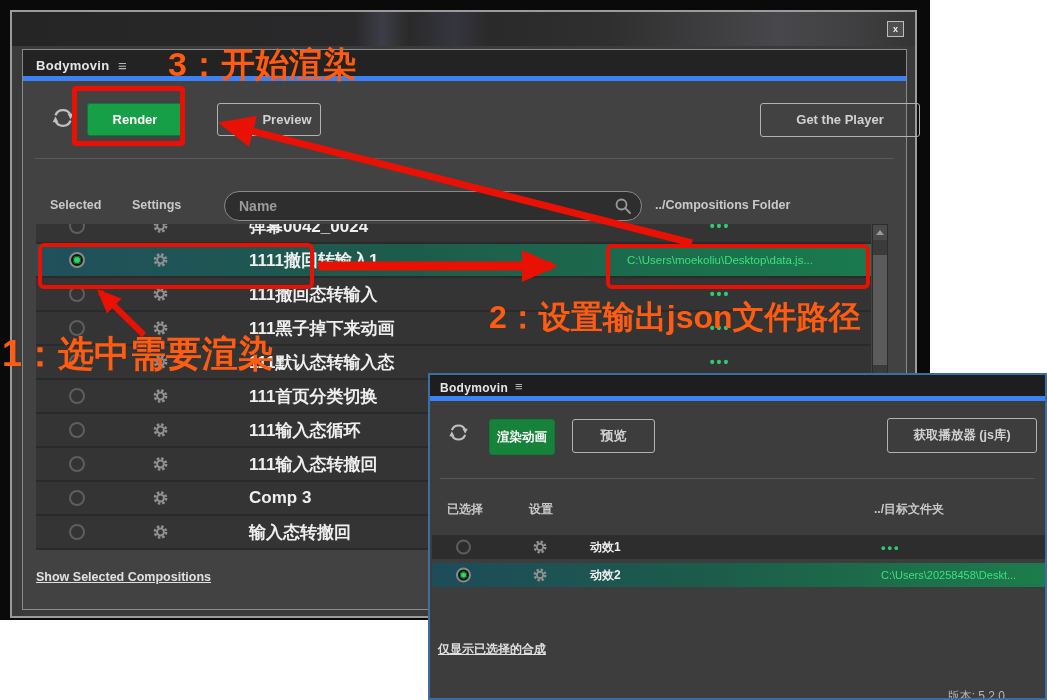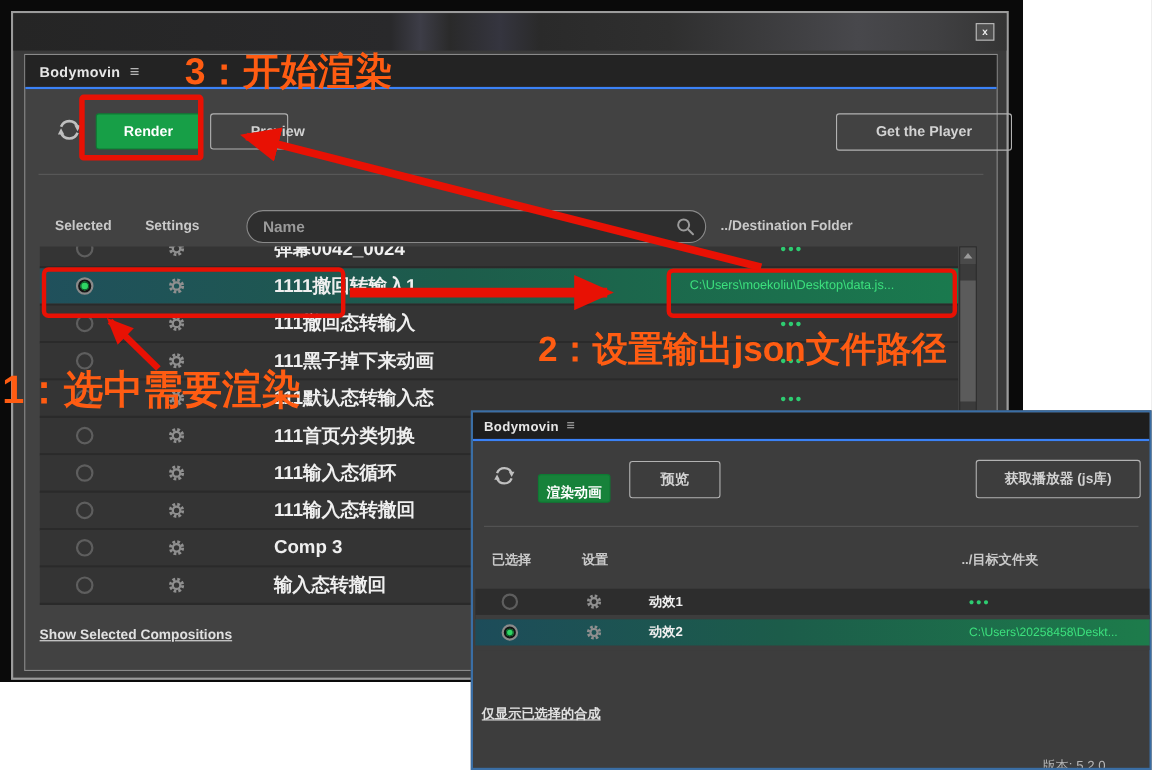--- a/index.html
+++ b/index.html
@@ -20,33 +20,33 @@
 
   
   #win{position:absolute;left:10px;top:10px;width:907px;height:608px;background:#3a3a3a;
        border:2px solid #9b9b9b;z-index:1;}
   #titlebar{position:absolute;left:0;top:0;right:0;height:34px;
        background:linear-gradient(90deg,#252525 0%,#29292b 38%,#3d3d47 41%,#2a2a2a 44%,#35353f 49%,#2a2a2a 53%,#2f2f2f 66%,#48484c 85%,#404042 93%,#343434 100%);}
   #close-btn{position:absolute;right:11px;top:9px;width:17px;height:16px;background:#4f4f4f;
        border:1px solid #bdbdbd;color:#f0f0f0;font-size:9px;font-weight:bold;text-align:center;
        line-height:14px;cursor:default;}
   #panel1{position:absolute;left:10px;top:37px;width:885px;height:561px;background:#424242;border:1px solid #8a8a8a;}
-  .phead{position:absolute;left:0;top:0;right:0;height:31px;background:#232323;border-bottom:2px solid #3b82f6;}
+  .phead{position:absolute;left:0;top:0;right:0;height:31px;background:#232323;border-bottom:5px solid #3b82f6;}
   .ptitle{position:absolute;left:13px;top:8px;color:#e6e6e6;font-size:13px;font-weight:bold;letter-spacing:.3px;}
   .pmenu{position:absolute;left:95px;top:7px;color:#b5b5b5;font-size:15px;font-weight:bold;}
   #panel2 .pmenu{left:85px;top:4px;font-size:13px;}
 
   .btn{position:absolute;background:transparent;border:1px solid #b2b2b2;border-radius:3px;
        color:#d2d2d2;font-weight:bold;text-align:center;cursor:default;}
   .btn.green{background:var(--green-btn);border:1px solid #0e7a33;color:#fff;}
   #panel2 .btn.green{background:var(--green-btn-cn);}
 
   #refresh1{position:absolute;left:27px;top:55px;width:26px;height:26px;}
   #btn-render{left:64px;top:53px;width:96px;height:33px;font-size:13px;line-height:31px;}
-  #btn-preview{left:168px;top:53px;width:71px;height:33px;font-size:13px;line-height:31px;padding-left:36px;}
+  #btn-preview{left:194px;top:53px;width:104px;height:33px;font-size:13px;line-height:31px;padding-left:36px;}
   #btn-player{left:737px;top:53px;width:160px;height:34px;font-size:13px;line-height:32px;}
   .tooldiv{position:absolute;left:12px;right:12px;top:108px;height:1px;background:#5a5a5a;}
 
   .collabel{position:absolute;color:#c9c9c9;font-size:12.5px;font-weight:bold;}
   #lbl-selected{left:27px;top:148px;}
   #lbl-settings{left:109px;top:148px;}
   #lbl-dest{left:632px;top:148px;}
   .searchwrap{position:absolute;left:201px;top:141px;width:418px;height:30px;}
   .searchwrap input{width:100%;height:100%;background:#2e2e2e;border:1px solid #8a8a8a;border-radius:15px;
        color:#cfcfcf;font-size:14px;font-weight:bold;padding:0 34px 0 14px;outline:none;}
@@ -79,21 +79,21 @@
 
   .linklike{position:absolute;color:#e0e0e0;font-size:12.5px;font-weight:bold;text-decoration:underline;white-space:nowrap;}
   #link-show{left:13px;top:520px;}
 
   
   #panel2{position:absolute;left:428px;top:373px;width:619px;height:327px;background:#3d3d3d;
        border:2px solid var(--p2-border);z-index:3;overflow:hidden;}
   #panel2 .phead{height:26px;background:#1e1e1e;}
   #panel2 .ptitle{left:10px;top:6px;font-size:12px;}
   #refresh2{position:absolute;left:17px;top:46px;width:23px;height:23px;}
-  #btn-render2{left:59px;top:44px;width:66px;height:26px;font-size:12.5px;line-height:32px;margin-top:12px;}
+  #btn-render2{left:59px;top:44px;width:66px;height:36px;font-size:12.5px;line-height:32px;}
   #btn-preview2{left:142px;top:44px;width:83px;height:34px;font-size:13px;line-height:32px;}
   #btn-player2{left:457px;top:43px;width:150px;height:35px;font-size:12.5px;line-height:33px;}
   #panel2 .tooldiv{top:103px;left:10px;right:10px;background:#555;}
   #lbl-selected2{left:17px;top:126px;font-size:12px;}
   #lbl-settings2{left:99px;top:126px;font-size:12px;}
   #lbl-dest2{left:444px;top:126px;font-size:12px;}
   #search2{left:163px;top:119px;width:268px;height:27px;}
   #search2 input{border-radius:13px;font-size:12.5px;padding:0 30px 0 12px;}
   #search2 .mag{top:5px;width:16px;height:16px;}
   #cn-rows{position:absolute;left:2px;top:160px;width:614px;height:68px;overflow:hidden;}
@@ -157,21 +157,21 @@
       <span class="collabel" id="lbl-settings">Settings</span>
       <span class="searchwrap">
         <input type="text" placeholder="Name" style="">
         <span class="mag">
           <svg width="18" height="18" viewBox="0 0 18 18">
             <circle cx="7.5" cy="7.5" r="5" stroke-width="1.8"></circle>
             <line x1="11.2" y1="11.2" x2="16" y2="16" stroke-width="1.8" stroke-linecap="round"></line>
           </svg>
         </span>
       </span>
-      <span class="collabel" id="lbl-dest">../Destination Folder</span>
+      <span class="collabel" id="lbl-dest">../Compositions Folder</span>
 
       <div id="main-rows">
           <div class="crow">
             <span class="radio"></span>
             <span class="gear"><svg width="100%" height="100%" viewBox="0 0 20 20">
                 <circle cx="10" cy="10" r="6.5" fill="none" stroke="#8f8f8f" stroke-width="3.2" stroke-dasharray="2.9 2.2"></circle>
                 <circle cx="10" cy="10" r="4" fill="none" stroke="#8f8f8f" stroke-width="2.4"></circle>
               </svg></span>
             <span class="cname">弹幕0042_0024</span>
             <span class="cdest cdots">•••</span>

